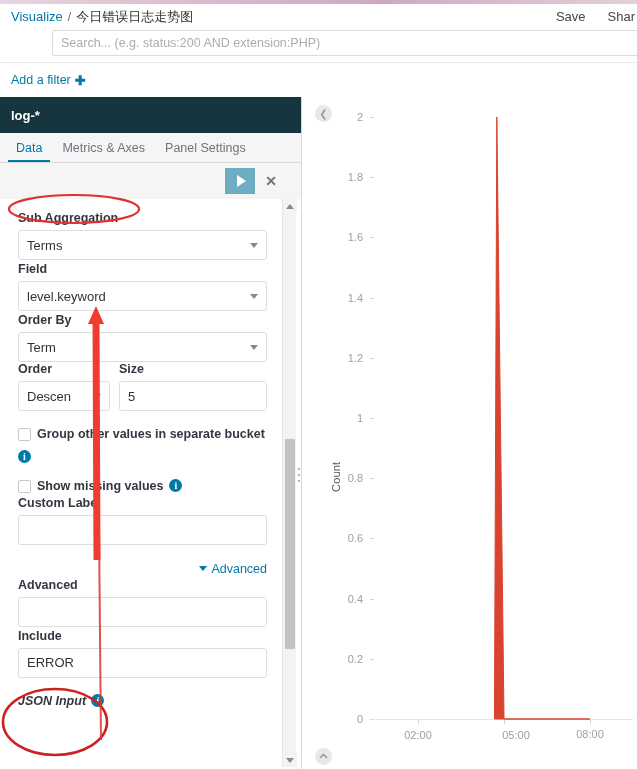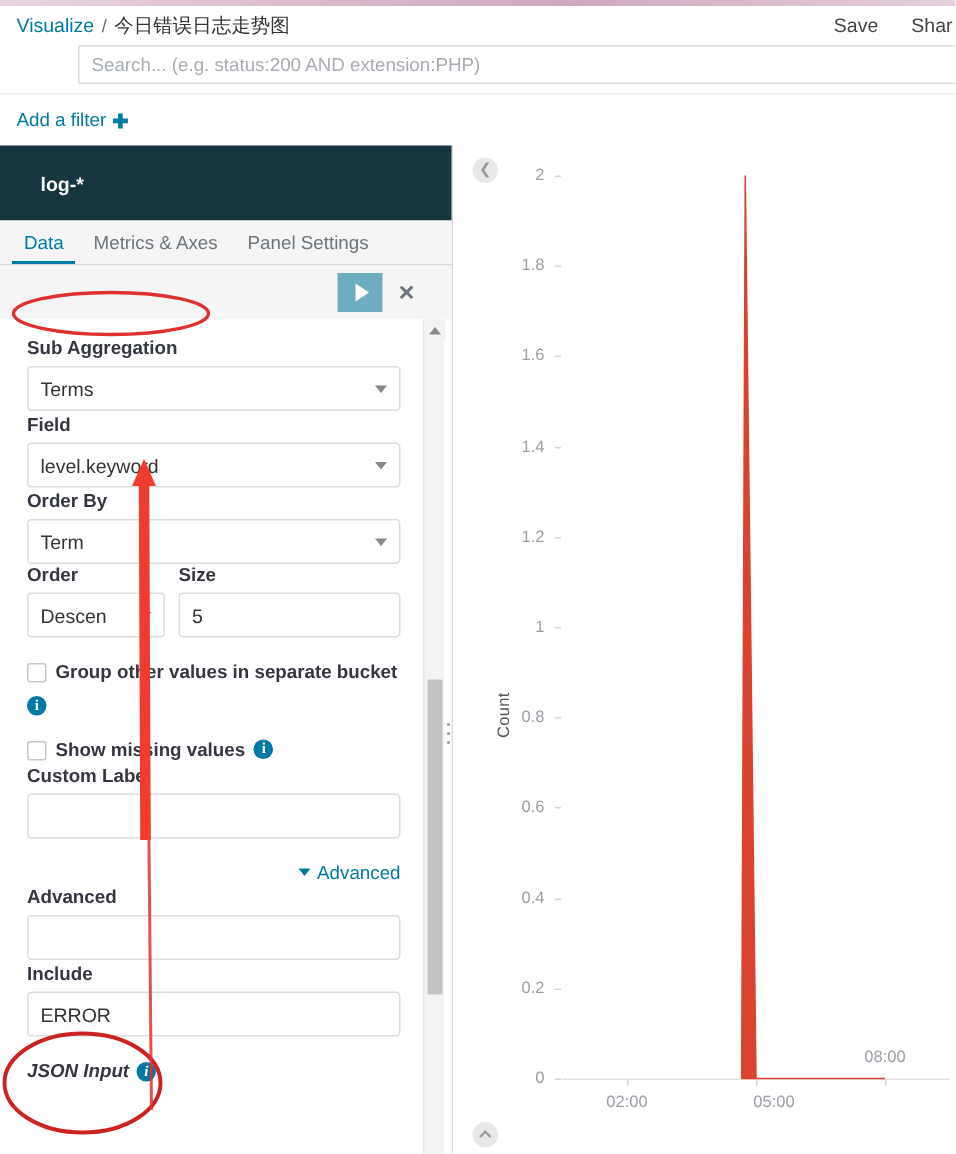--- a/index.html
+++ b/index.html
@@ -65,22 +65,22 @@
     display: inline-flex; align-items: center; gap: 4px;
   }
   .plus-icon { font-size: 13px; font-weight: bold; color: #0079a5; }
 
   
   .editor {
     position: absolute; top: 97px; left: 0; width: 302px; height: 672px;
     background: #fff; border-right: 1px solid #d9d9d9;
   }
   .editor-head {
-    height: 50px; background: #16353f;
-    display: flex; align-items: center; padding-left: 27px;
+    height: 36px; background: #16353f;
+    display: flex; align-items: center; padding-left: 11px;
   }
   .editor-head-title { color: #fff; font-size: 13px; font-weight: bold; }
   .editor-tabs {
     height: 30px; background: #f5f5f5;
     border-bottom: 1px solid #d9d9d9;
     display: flex; align-items: flex-end; padding-left: 8px; gap: 4px;
   }
   .etab {
     font-size: 12.5px; color: #6c757d;
     padding: 4px 8px 5px 8px;
@@ -436,21 +436,21 @@
         <div class="ytickmark" style="top: 140.4px; left: 67px;"></div>
         <div class="ytick" style="top: 80.2px; left: 10px;">1.8</div>
         <div class="ytickmark" style="top: 80.2px; left: 67px;"></div>
         <div class="ytick" style="top: 20px; left: 10px;">2</div>
         <div class="ytickmark" style="top: 20px; left: 67px;"></div>
         <div class="axis-line-x" style="left: 72px; top: 622px; width: 258px;"></div>
         <div class="xtick" style="left: 115px; top: 632px;">02:00</div>
         <div class="xtickmark" style="left: 115px; top: 623px;"></div>
         <div class="xtick" style="left: 213px; top: 632px;">05:00</div>
         <div class="xtickmark" style="left: 201px; top: 623px;"></div>
-        <div class="xtick" style="left: 287px; top: 602px;">08:00</div>
+        <div class="xtick" style="left: 287px; top: 631px;">08:00</div>
         <div class="xtickmark" style="left: 287px; top: 623px;"></div>
         <svg width="334" height="672" style="position: absolute; left: 0px; top: 0px;">
           <polygon points="191.44444444444446,622 193.83333333333331,20 201,622 287,622" fill="#d9432f" stroke="#d9432f" stroke-width="1"></polygon>
         </svg>
       </div>
     <div class="yaxis-title">Count</div>
   </div>
 
   <svg class="anno-layer" width="637" height="769">
 

